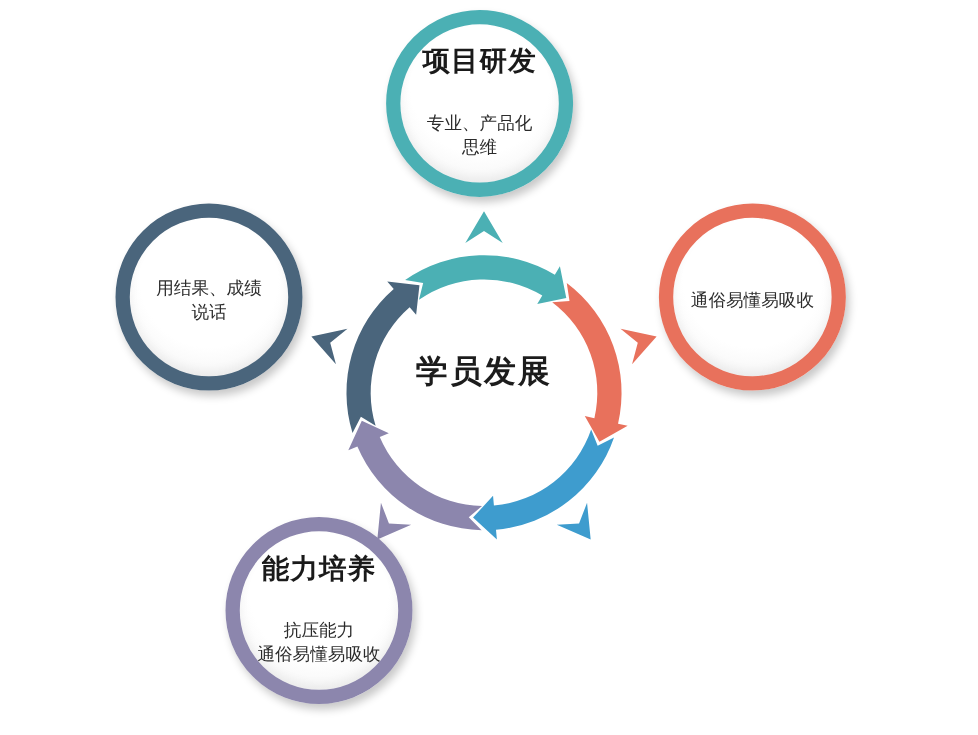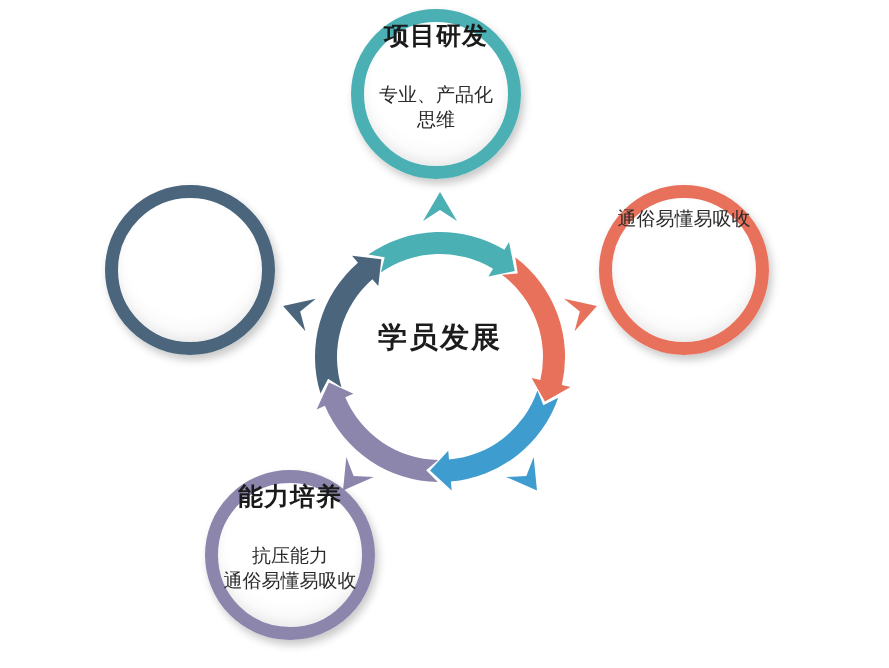--- a/index.html
+++ b/index.html
@@ -4,26 +4,26 @@
 <style>
   html,body{margin:0;padding:0;}
   body{font-family:"Liberation Sans","DejaVu Sans",sans-serif;background:#fff;}
   .stage{position:relative;width:889px;height:668px;background:#fff;overflow:hidden;}
   .ring-svg{position:absolute;left:0;top:0;}
   .node{
     position:absolute;width:170px;height:170px;box-sizing:border-box;
     border:13px solid #999;border-radius:50%;
     background:radial-gradient(circle at 50% 38%, #ffffff 55%, #efefef 100%);
     box-shadow:3px 5px 8px rgba(0,0,0,0.22), inset 0 -5px 9px rgba(0,0,0,0.05);
-    display:flex;flex-direction:column;align-items:center;justify-content:flex-start;
+    display:flex;flex-direction:column;align-items:center;justify-content:center;
     text-align:center;
     gap:24px;
   }
   .node-title{font-size:25px;font-weight:bold;color:#1a1a1a;letter-spacing:1px;line-height:1.1;}
-  .node-sub{font-size:19px;color:#2b2b2b;margin-top:8px;line-height:1.35;white-space:pre-line;}
+  .node-sub{font-size:16px;color:#2b2b2b;margin-top:8px;line-height:1.35;white-space:pre-line;}
   .node-top{left:351px;top:9px;}
   .node-left{left:105px;top:185px;}
   .node-right{left:599px;top:185px;}
   .node-bottom-left{left:205px;top:470px;}
   .node-bottom-right{left:505px;top:470px;}
   .center-text{
     position:absolute;left:290px;top:318px;width:300px;text-align:center;
   }
   .center-title{font-size:29px;font-weight:bold;color:#1c1c1c;letter-spacing:2px;}
   .center-sub{font-size:18px;color:#262626;margin-top:12px;letter-spacing:1px;white-space:pre-line;}
@@ -68,20 +68,22 @@
     <div class="node-title">项目研发</div>
     <div class="node-sub">专业、产品化
 思维</div>
   </div>
 
   <div class="node node-right" style="border-color: rgb(232, 113, 92);">
     <div class="node-sub">通俗易懂易吸收</div>
   </div>
 
   <div class="node node-left" style="border-color: rgb(74, 101, 124);">
+    <div class="node-sub">用结果、成绩
+说话</div>
   </div>
 
   <div class="node node-bottom-left" style="border-color: rgb(140, 134, 173);">
     <div class="node-title">能力培养</div>
     <div class="node-sub">抗压能力
 通俗易懂易吸收</div>
   </div>
 
 
 </div>

